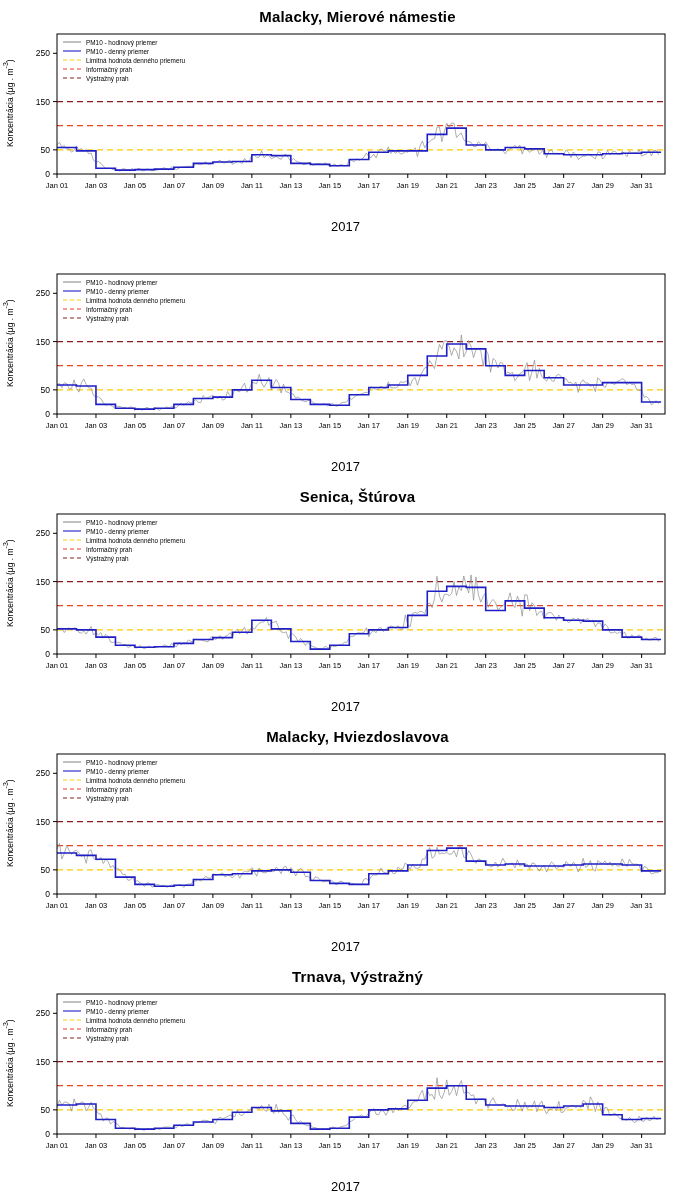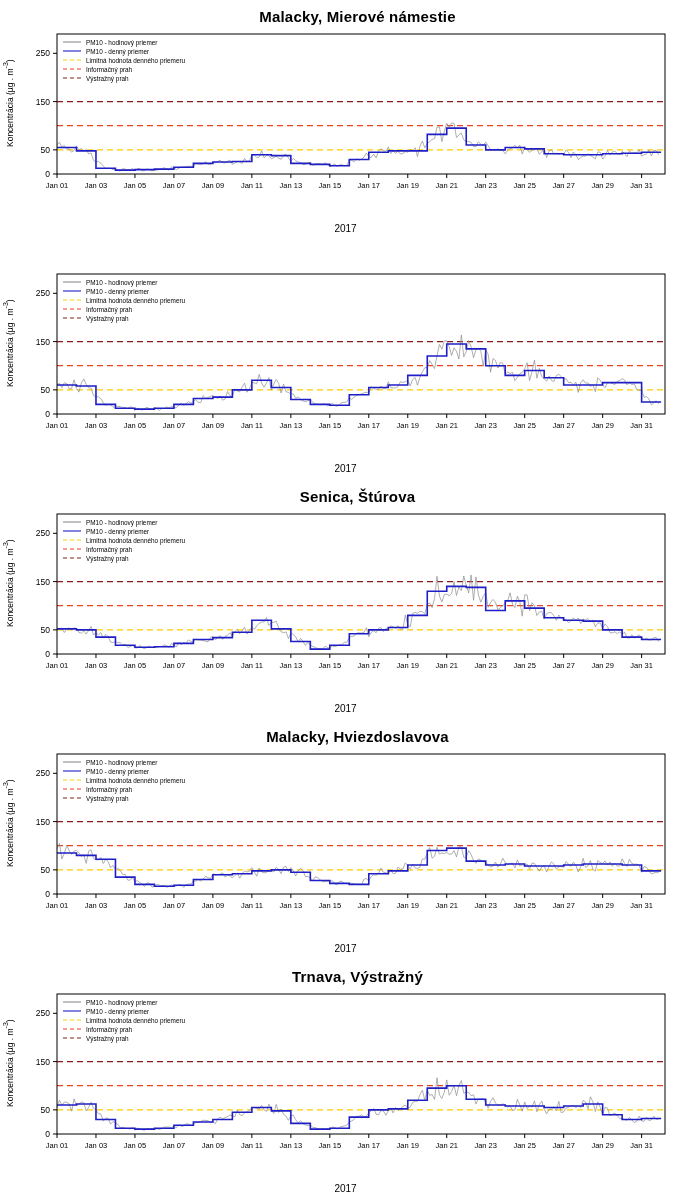--- a/index.html
+++ b/index.html
@@ -53,21 +53,21 @@
     transform: rotate(180deg);
     text-align: center;
     white-space: nowrap;
   }
   .axis-xlabel {
     position: absolute;
     left: 0;
     bottom: 6px;
     width: 691px;
     text-align: center;
-    font-size: 10px;
+    font-size: 13px;
   }
   svg.chart {
     position: absolute;
     left: 0;
     top: 0;
   }
   .sup {
     font-size: 7px;
     vertical-align: super;
   }

